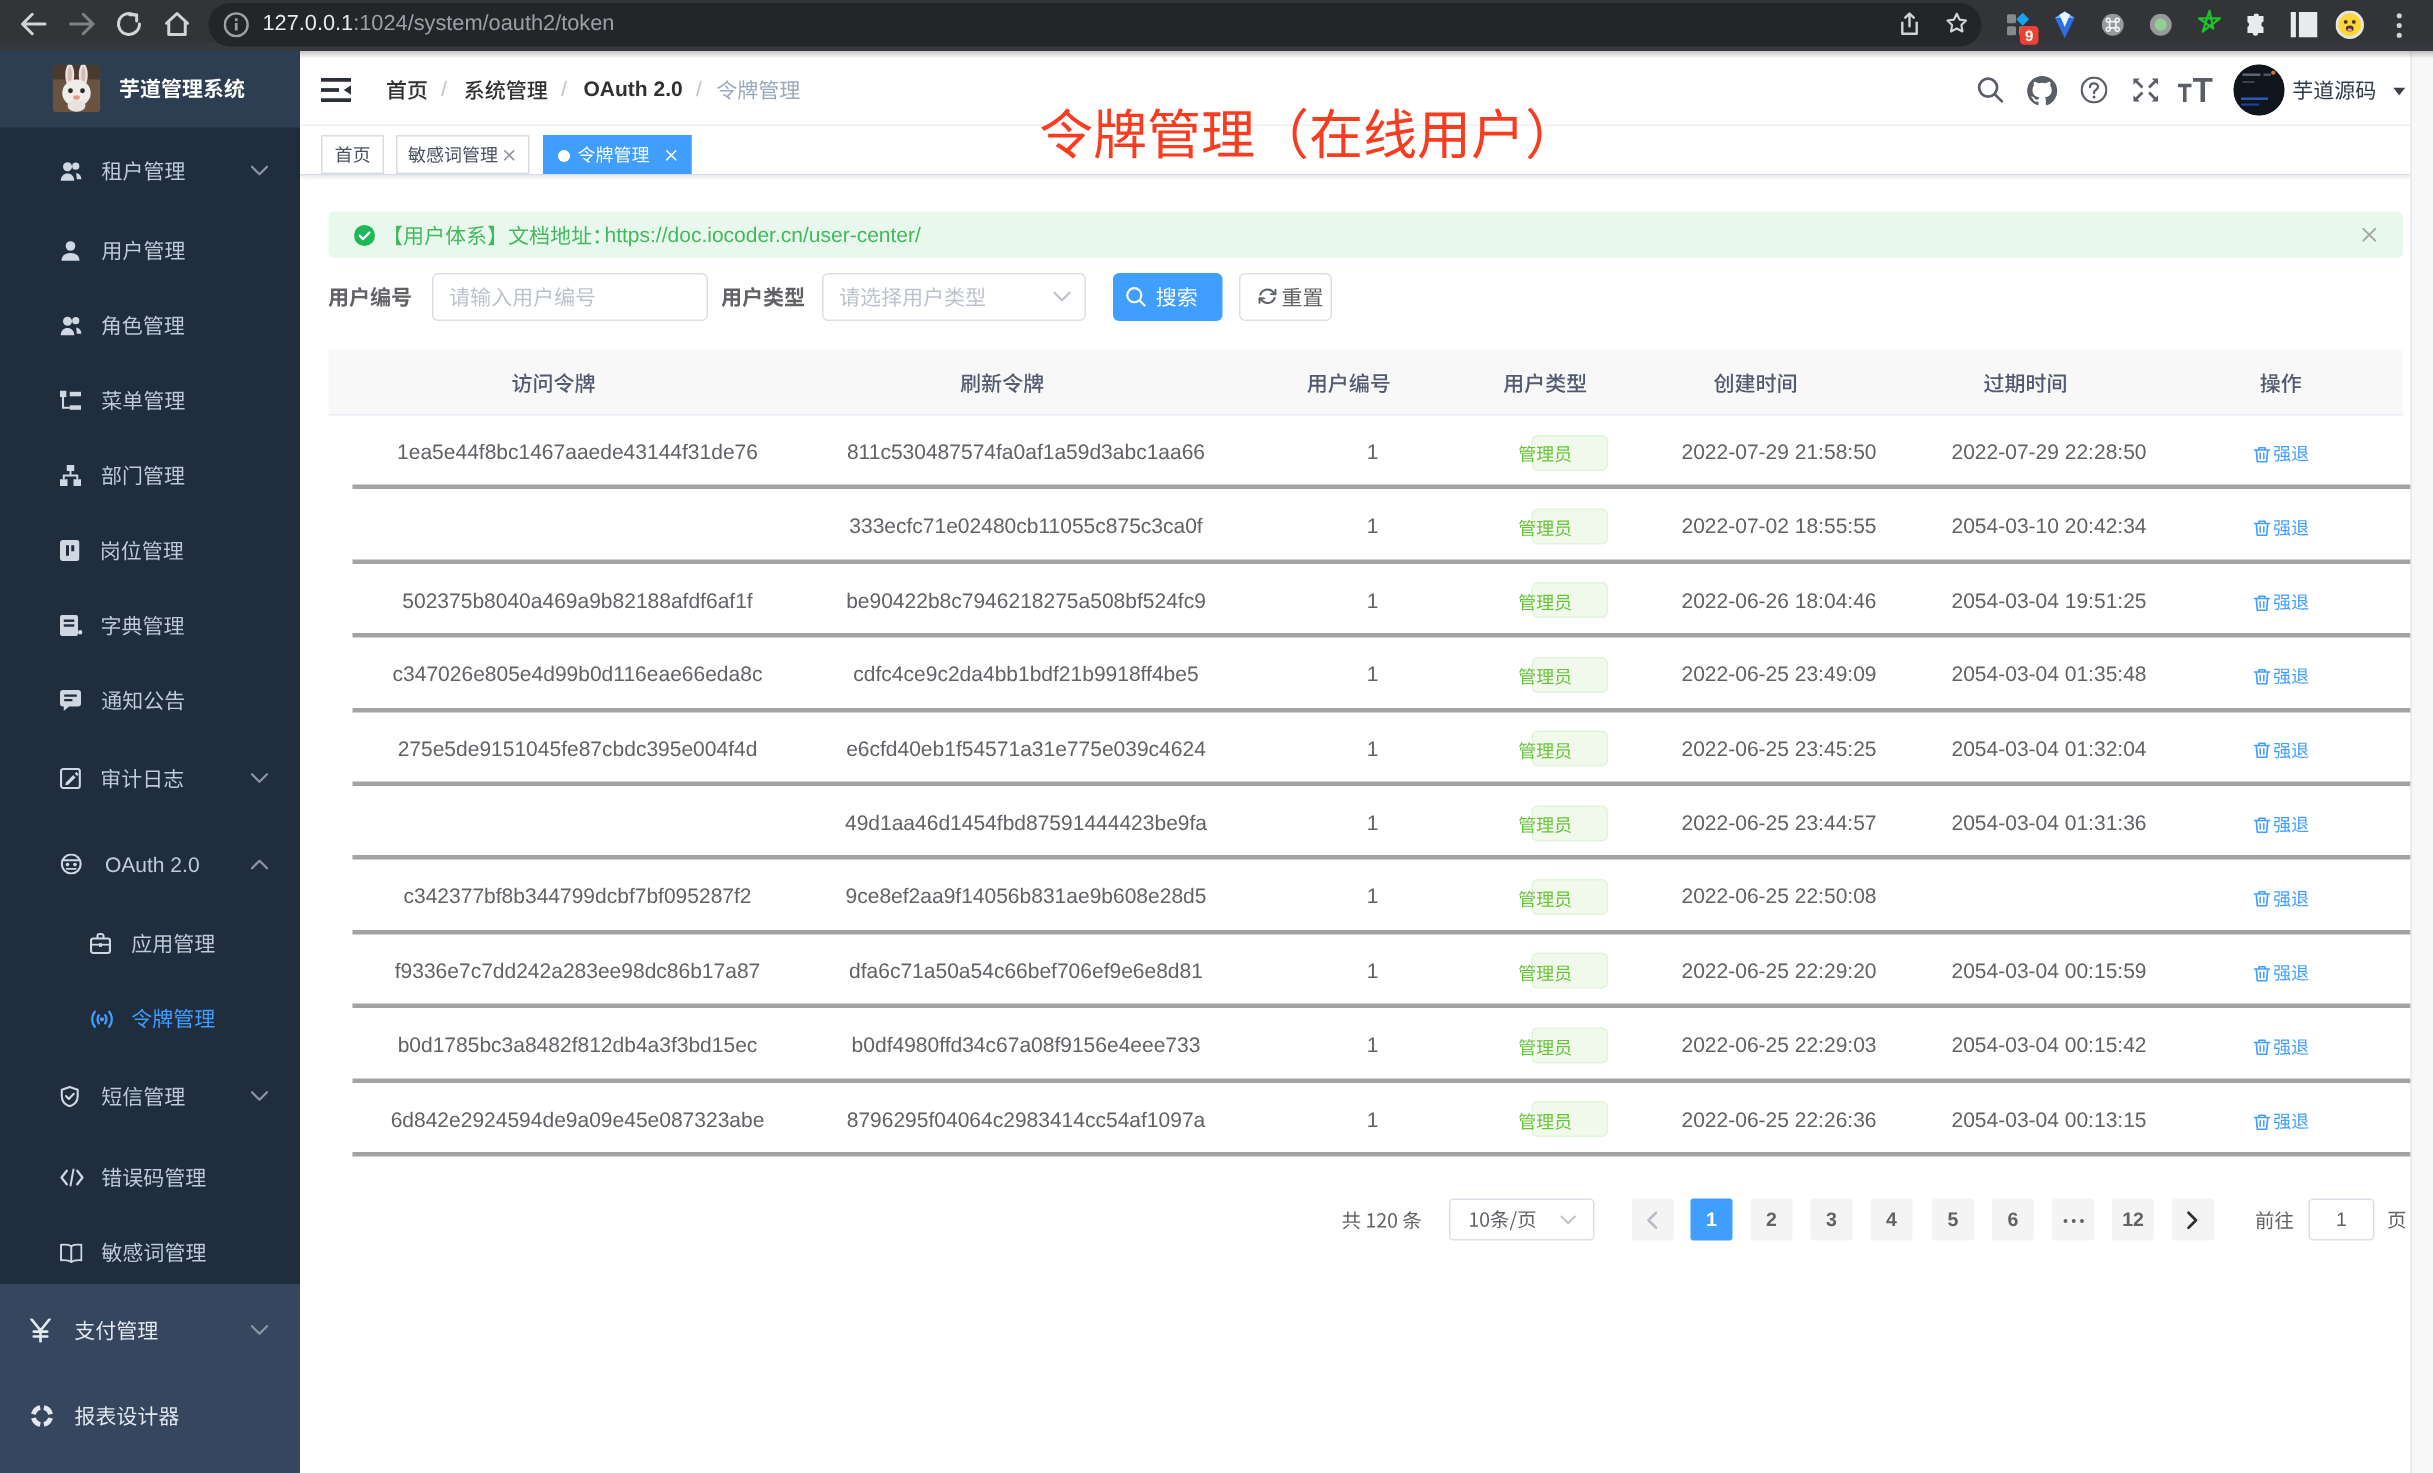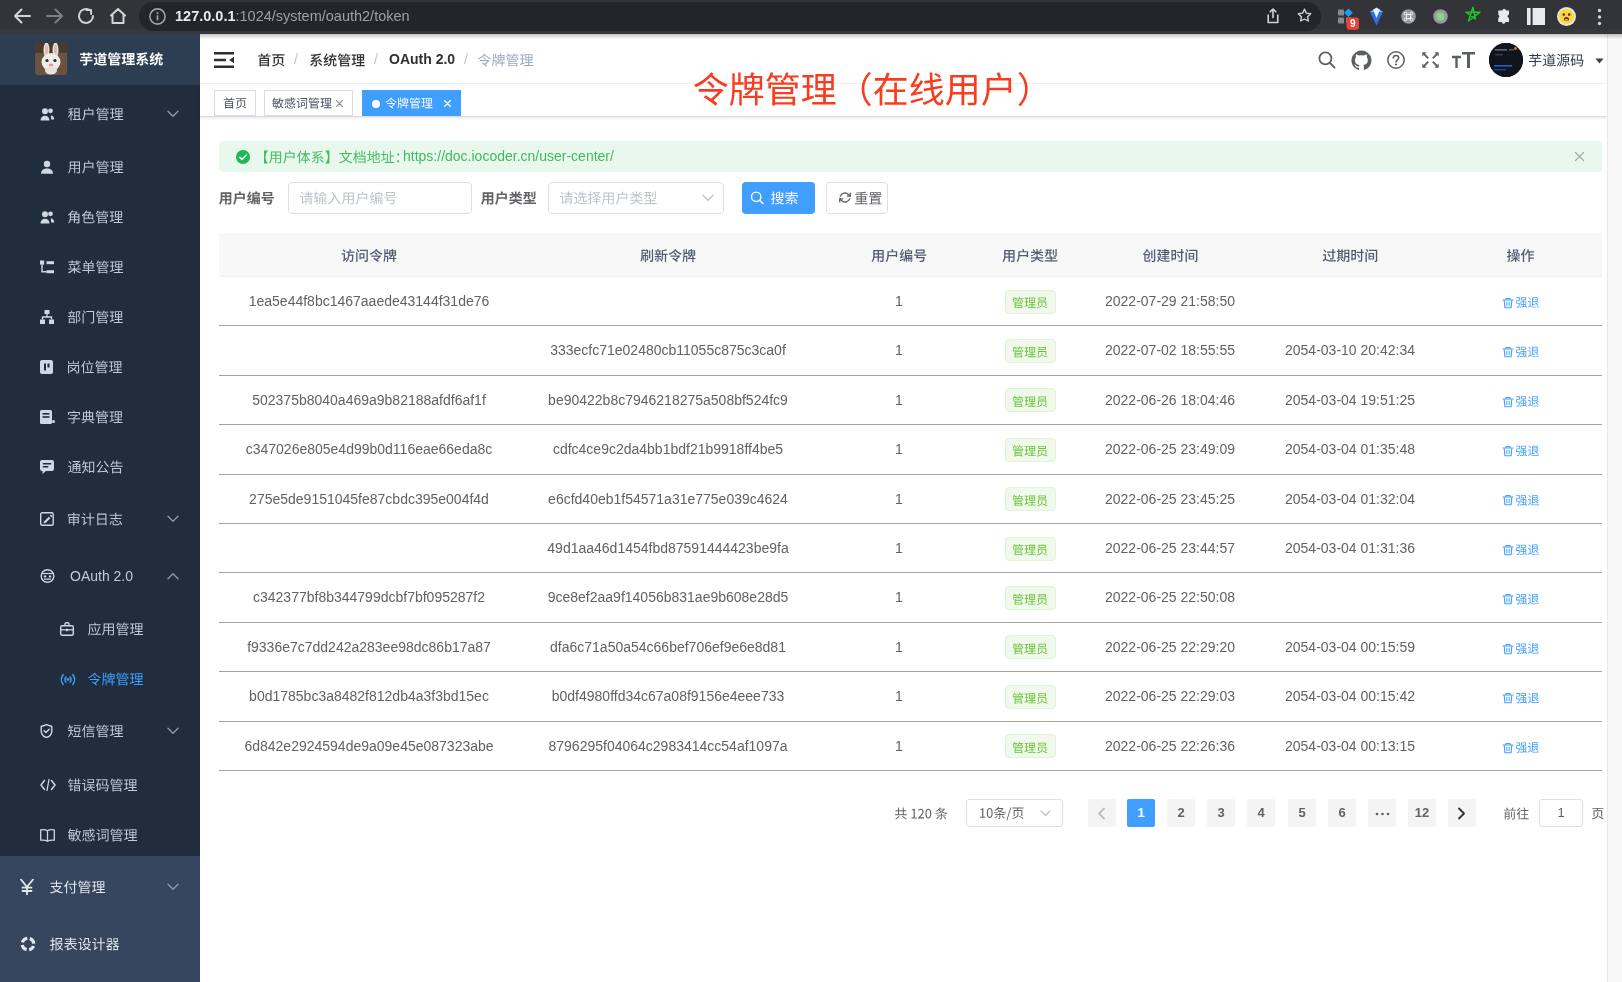--- a/index.html
+++ b/index.html
@@ -4,21 +4,21 @@
 <style>
 *{margin:0;padding:0;box-sizing:border-box;}
 html,body{width:1622px;height:982px;overflow:hidden;background:#fff;
   font-family:"Liberation Sans",sans-serif;-webkit-font-smoothing:antialiased;}
 .abs{position:absolute;}
 
 #chrome{position:absolute;left:0;top:0;width:1622px;height:34px;
   background:linear-gradient(#333438 0 29px,#37383d 29px 34px);}
 #pill{position:absolute;left:139px;top:2px;width:1182px;height:29px;border-radius:15px;background:#242528;}
 #urltxt{position:absolute;left:175px;top:0;height:33px;line-height:33px;font-size:14.5px;color:#9aa0a6;}
-#urltxt b{color:#e8eaed;font-weight:700;}
+#urltxt b{color:#e8eaed;font-weight:400;}
 #chromeshadow{position:absolute;left:200px;top:34px;width:1422px;height:5px;
   background:linear-gradient(rgba(40,40,45,.28),rgba(40,40,45,0));z-index:40;}
 
 #sidebar{position:absolute;left:0;top:34px;width:200px;height:948px;background:#1f2d3d;}
 #logobar{position:absolute;left:0;top:0;width:200px;height:51px;background:#2e3e52;}
 #sidebottom{position:absolute;left:0;top:822px;width:200px;height:126px;background:#36465e;}
 #logoimg{position:absolute;left:35px;top:9px;width:32px;height:32px;border-radius:3px;overflow:hidden;}
 
 #navbar{position:absolute;left:200px;top:34px;width:1422px;height:50px;background:#fff;border-bottom:1px solid #f1f2f4;}
 #oauthbc{position:absolute;left:389px;top:34px;height:50px;line-height:50px;font-size:14px;color:#303133;font-weight:700;}
@@ -35,21 +35,21 @@
 #alert{position:absolute;left:219px;top:141px;width:1383px;height:31px;background:#e9f8ec;border-radius:4px;}
 
 .inp{position:absolute;top:182px;height:32px;border:1px solid #dcdfe6;border-radius:4px;background:#fff;}
 #inp1{left:288px;width:184px;}
 #inp2{left:548px;width:176px;}
 #btnsearch{position:absolute;left:742px;top:182px;width:73px;height:32px;background:#409eff;border-radius:4px;}
 #btnreset{position:absolute;left:826px;top:182px;width:62px;height:32px;background:#fff;border:1px solid #dcdfe6;border-radius:4px;}
 
 #table{position:absolute;left:219px;top:233px;width:1383px;}
 #thead{position:absolute;left:0;top:0;width:1383px;height:44px;background:#f8f8f9;border-bottom:1px solid #ebeef5;}
-.trow{position:absolute;left:0;width:1383px;height:49.4px;border-bottom:1px solid #a3a3a3;}
+.trow{position:absolute;left:16px;width:1383px;height:49.4px;border-bottom:3px solid #a3a3a3;}
 .cell{position:absolute;top:0;height:49px;line-height:49px;text-align:center;font-size:14px;color:#606266;white-space:nowrap;}
 .c0{left:0;width:300px;}.c1{left:300px;width:298px;}.c2{left:598px;width:164px;}
 .c3{left:762px;width:98px;}.c4{left:860px;width:182px;}.c5{left:1042px;width:178px;}
 .gtag{position:absolute;left:23.5px;top:12.5px;width:51px;height:24px;background:#f0f9eb;
   border:1px solid #e1f3d8;border-radius:4px;}
 
 .pgbox{position:absolute;top:799px;width:28px;height:28px;background:#f4f4f5;border-radius:2px;
   text-align:center;line-height:28px;font-size:13px;font-weight:700;color:#606266;}
 #pgact{background:#409eff;color:#fff;}
 #pgsel{position:absolute;left:966px;top:799px;width:97px;height:28px;border:1px solid #dcdfe6;border-radius:3px;background:#fff;}
@@ -120,25 +120,27 @@
 
 <div class="inp" id="inp1"></div>
 <div class="inp" id="inp2"></div>
 <div id="btnsearch"></div>
 <div id="btnreset"></div>
 
 <div id="table">
   <div id="thead"></div>
   <div class="trow" style="top:44.0px">
       <div class="cell c0">1ea5e44f8bc1467aaede43144f31de76</div>
+      <div class="cell c1">811c530487574fa0af1a59d3abc1aa66</div>
       <div class="cell c2">1</div>
       <div class="cell c3">
         <span class="gtag"></span>
       </div>
       <div class="cell c4">2022-07-29 21:58:50</div>
+      <div class="cell c5">2022-07-29 22:28:50</div>
     </div>
 <div class="trow" style="top:93.4px">
       <div class="cell c1">333ecfc71e02480cb11055c875c3ca0f</div>
       <div class="cell c2">1</div>
       <div class="cell c3">
         <span class="gtag"></span>
       </div>
       <div class="cell c4">2022-07-02 18:55:55</div>
       <div class="cell c5">2054-03-10 20:42:34</div>
     </div>

